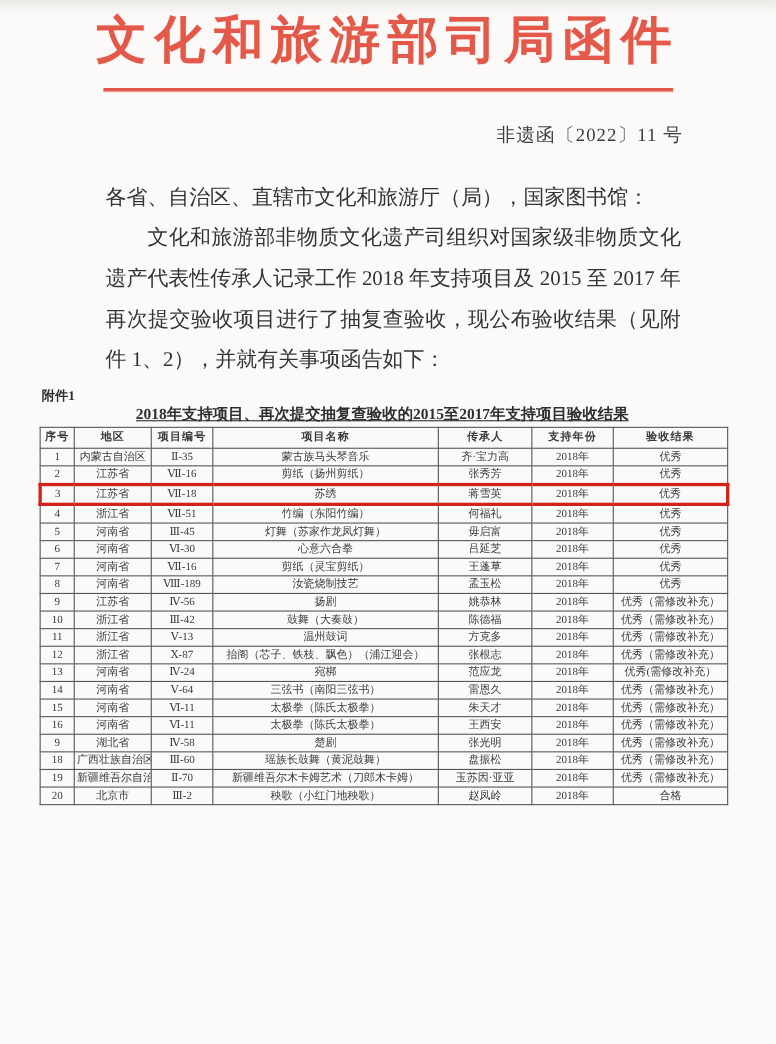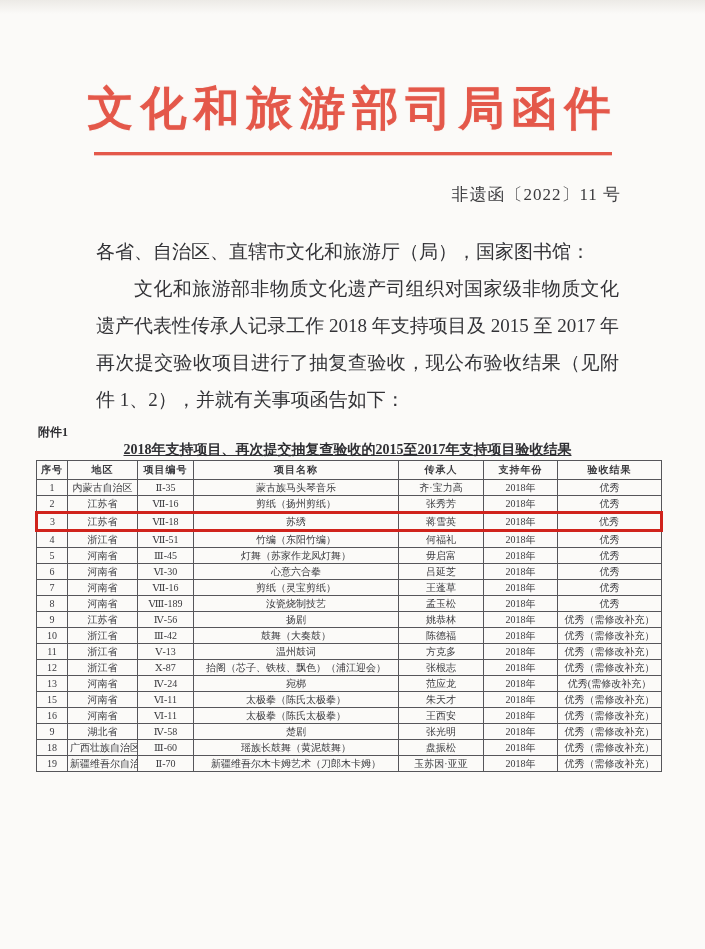--- a/index.html
+++ b/index.html
@@ -8,21 +8,20 @@
     background:#f4f3f0;
     font-family:"Liberation Serif","DejaVu Serif",serif;
   }
   .page{
     position:relative;
     width:705px;height:949px;
     background:linear-gradient(180deg,#eceae6 0px,#fbfaf8 14px,#fbfaf8 100%);
     overflow:hidden;
     color:#333336;
     box-sizing:border-box;
-    padding-top:72px;
   }
   
   .letter-head{
     text-align:center;
     font-size:46px;
     line-height:74px;
     font-weight:bold;
     letter-spacing:7px;
     color:#e4584a;
     text-shadow:0 0 1px rgba(228,88,74,.45);
@@ -269,20 +268,29 @@
         <tr>
     <td>13</td>
     <td>河南省</td>
     <td>Ⅳ-24</td>
     <td>宛梆</td>
     <td>范应龙</td>
     <td>2018年</td>
     <td>优秀(需修改补充）</td>
   </tr>
         <tr>
+    <td>14</td>
+    <td>河南省</td>
+    <td>Ⅴ-64</td>
+    <td>三弦书（南阳三弦书）</td>
+    <td>雷恩久</td>
+    <td>2018年</td>
+    <td>优秀（需修改补充）</td>
+  </tr>
+        <tr>
     <td>15</td>
     <td>河南省</td>
     <td>Ⅵ-11</td>
     <td>太极拳（陈氏太极拳）</td>
     <td>朱天才</td>
     <td>2018年</td>
     <td>优秀（需修改补充）</td>
   </tr>
         <tr>
     <td>16</td>
@@ -313,16 +321,25 @@
   </tr>
         <tr>
     <td>19</td>
     <td>新疆维吾尔自治区</td>
     <td>Ⅱ-70</td>
     <td>新疆维吾尔木卡姆艺术（刀郎木卡姆）</td>
     <td>玉苏因·亚亚</td>
     <td>2018年</td>
     <td>优秀（需修改补充）</td>
   </tr>
+        <tr>
+    <td>20</td>
+    <td>北京市</td>
+    <td>Ⅲ-2</td>
+    <td>秧歌（小红门地秧歌）</td>
+    <td>赵凤岭</td>
+    <td>2018年</td>
+    <td>合格</td>
+  </tr>
       </tbody>
   </table>
 
 </div>
 
 </body></html>

